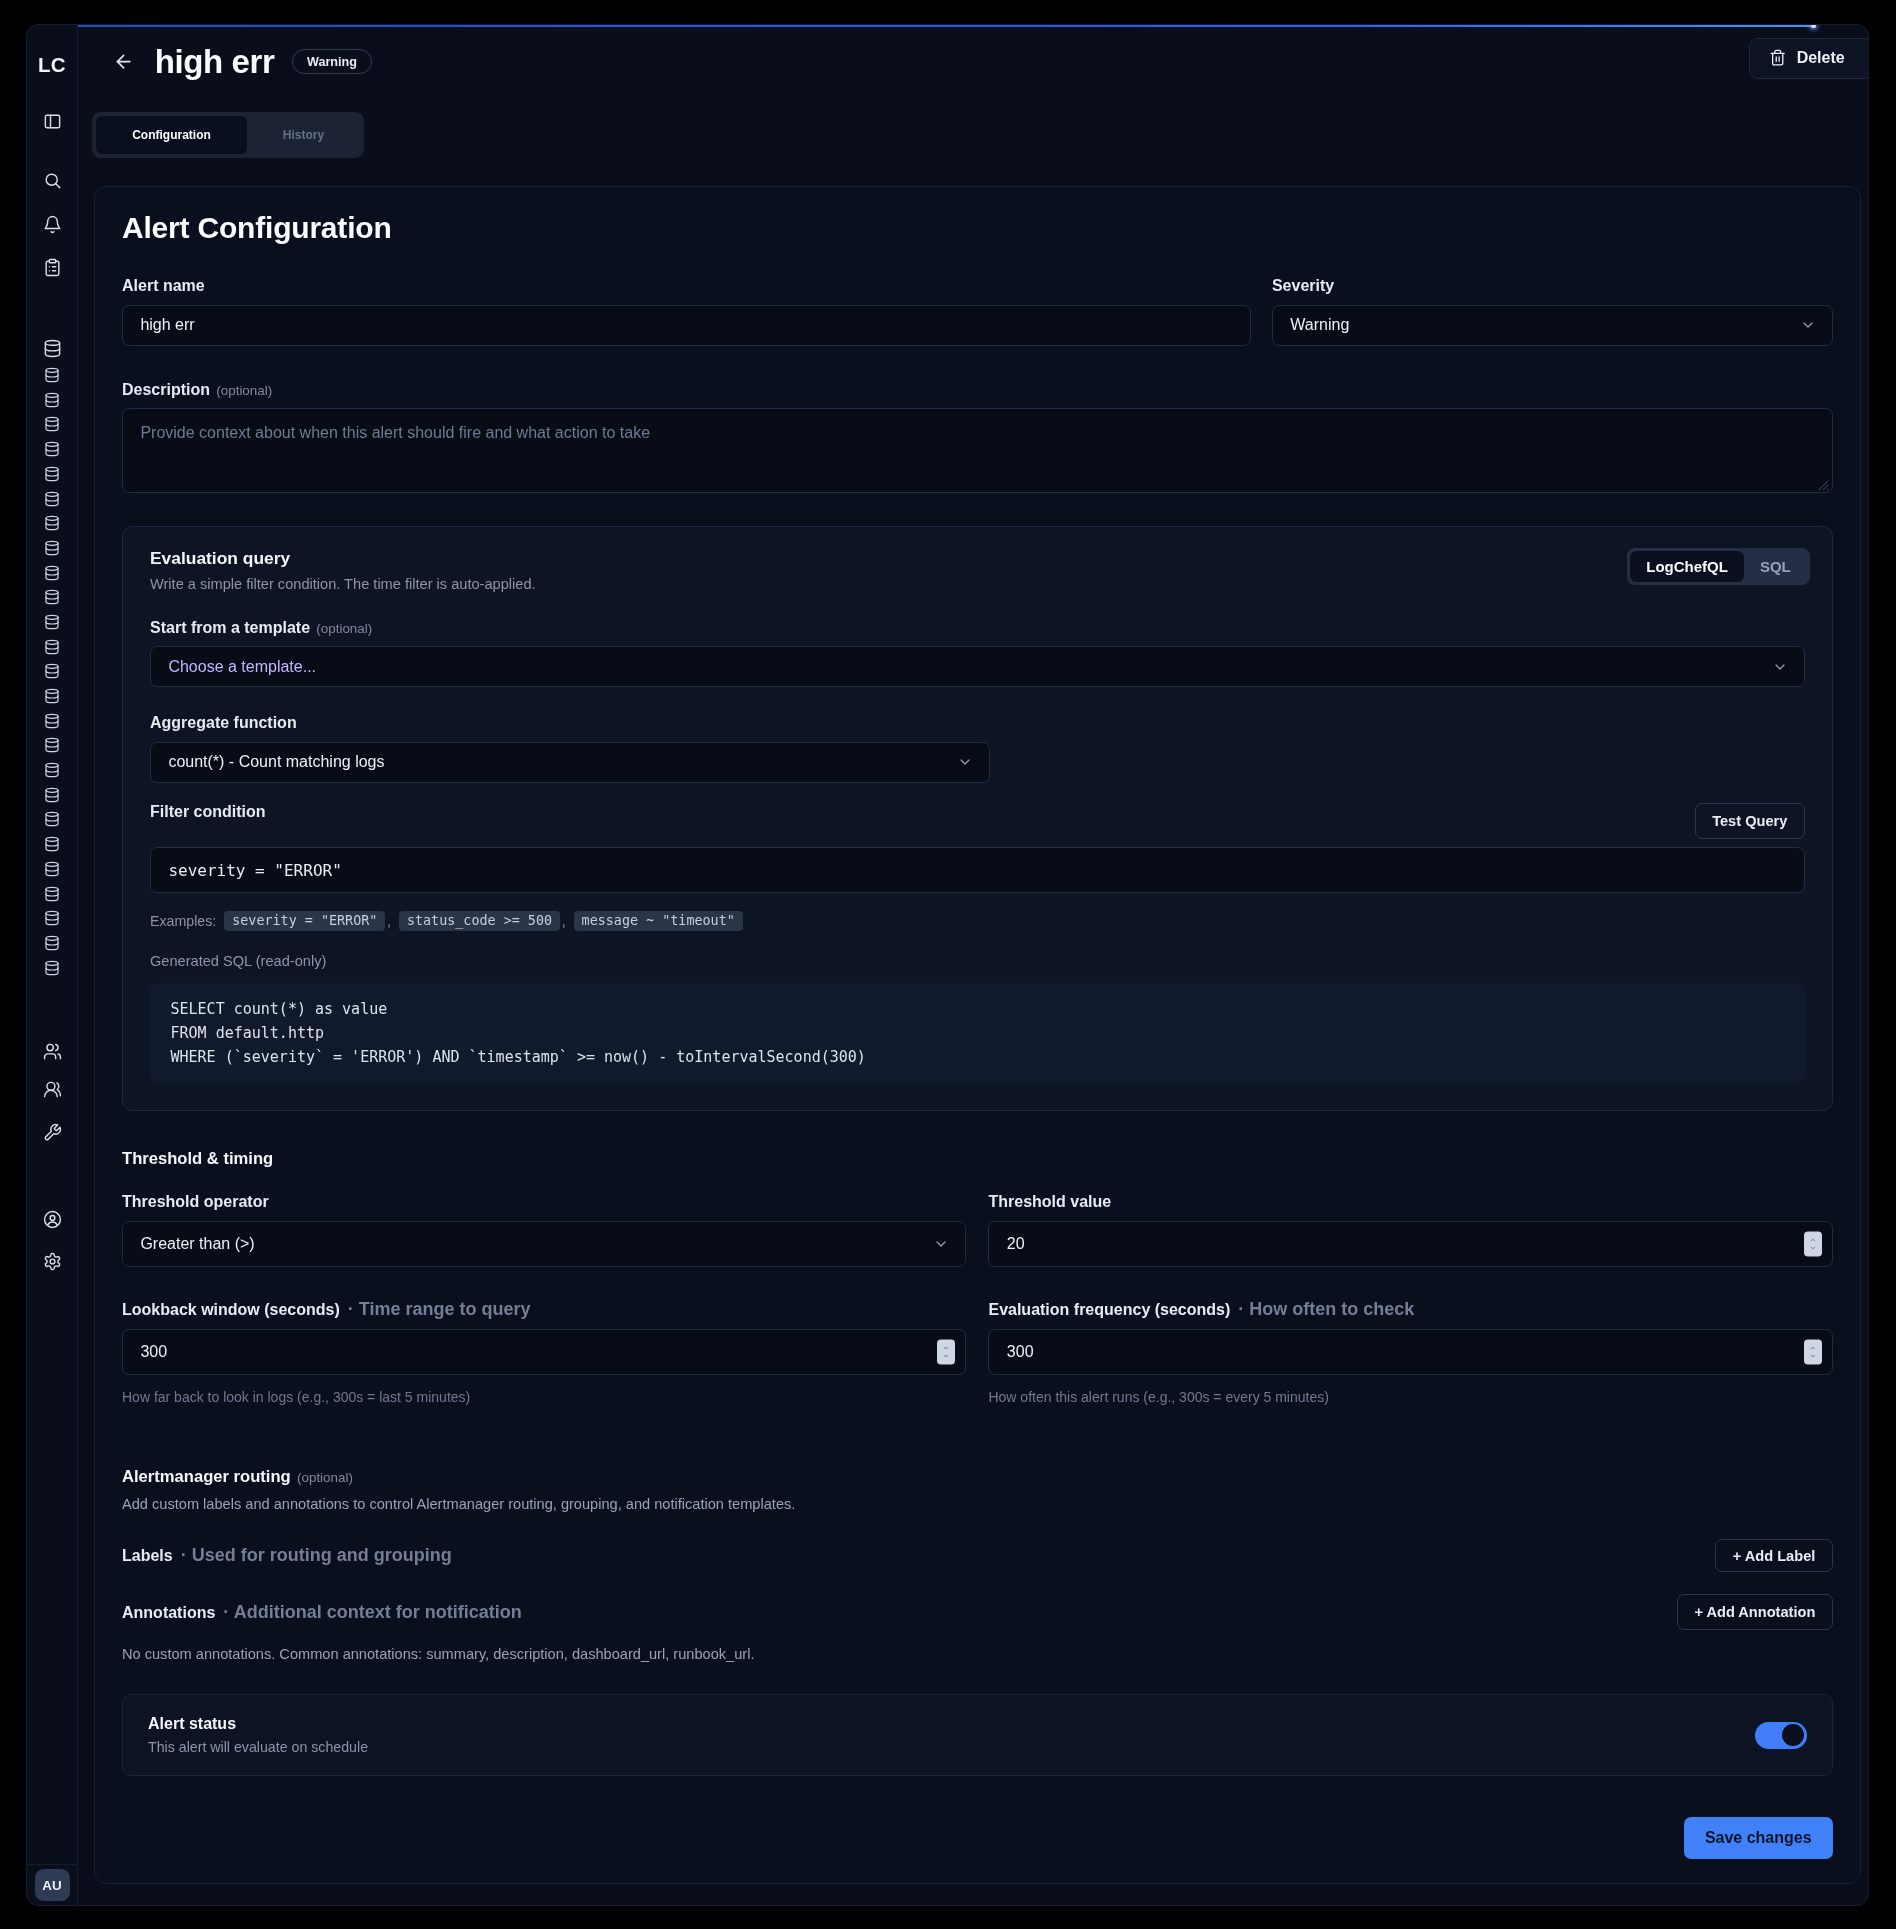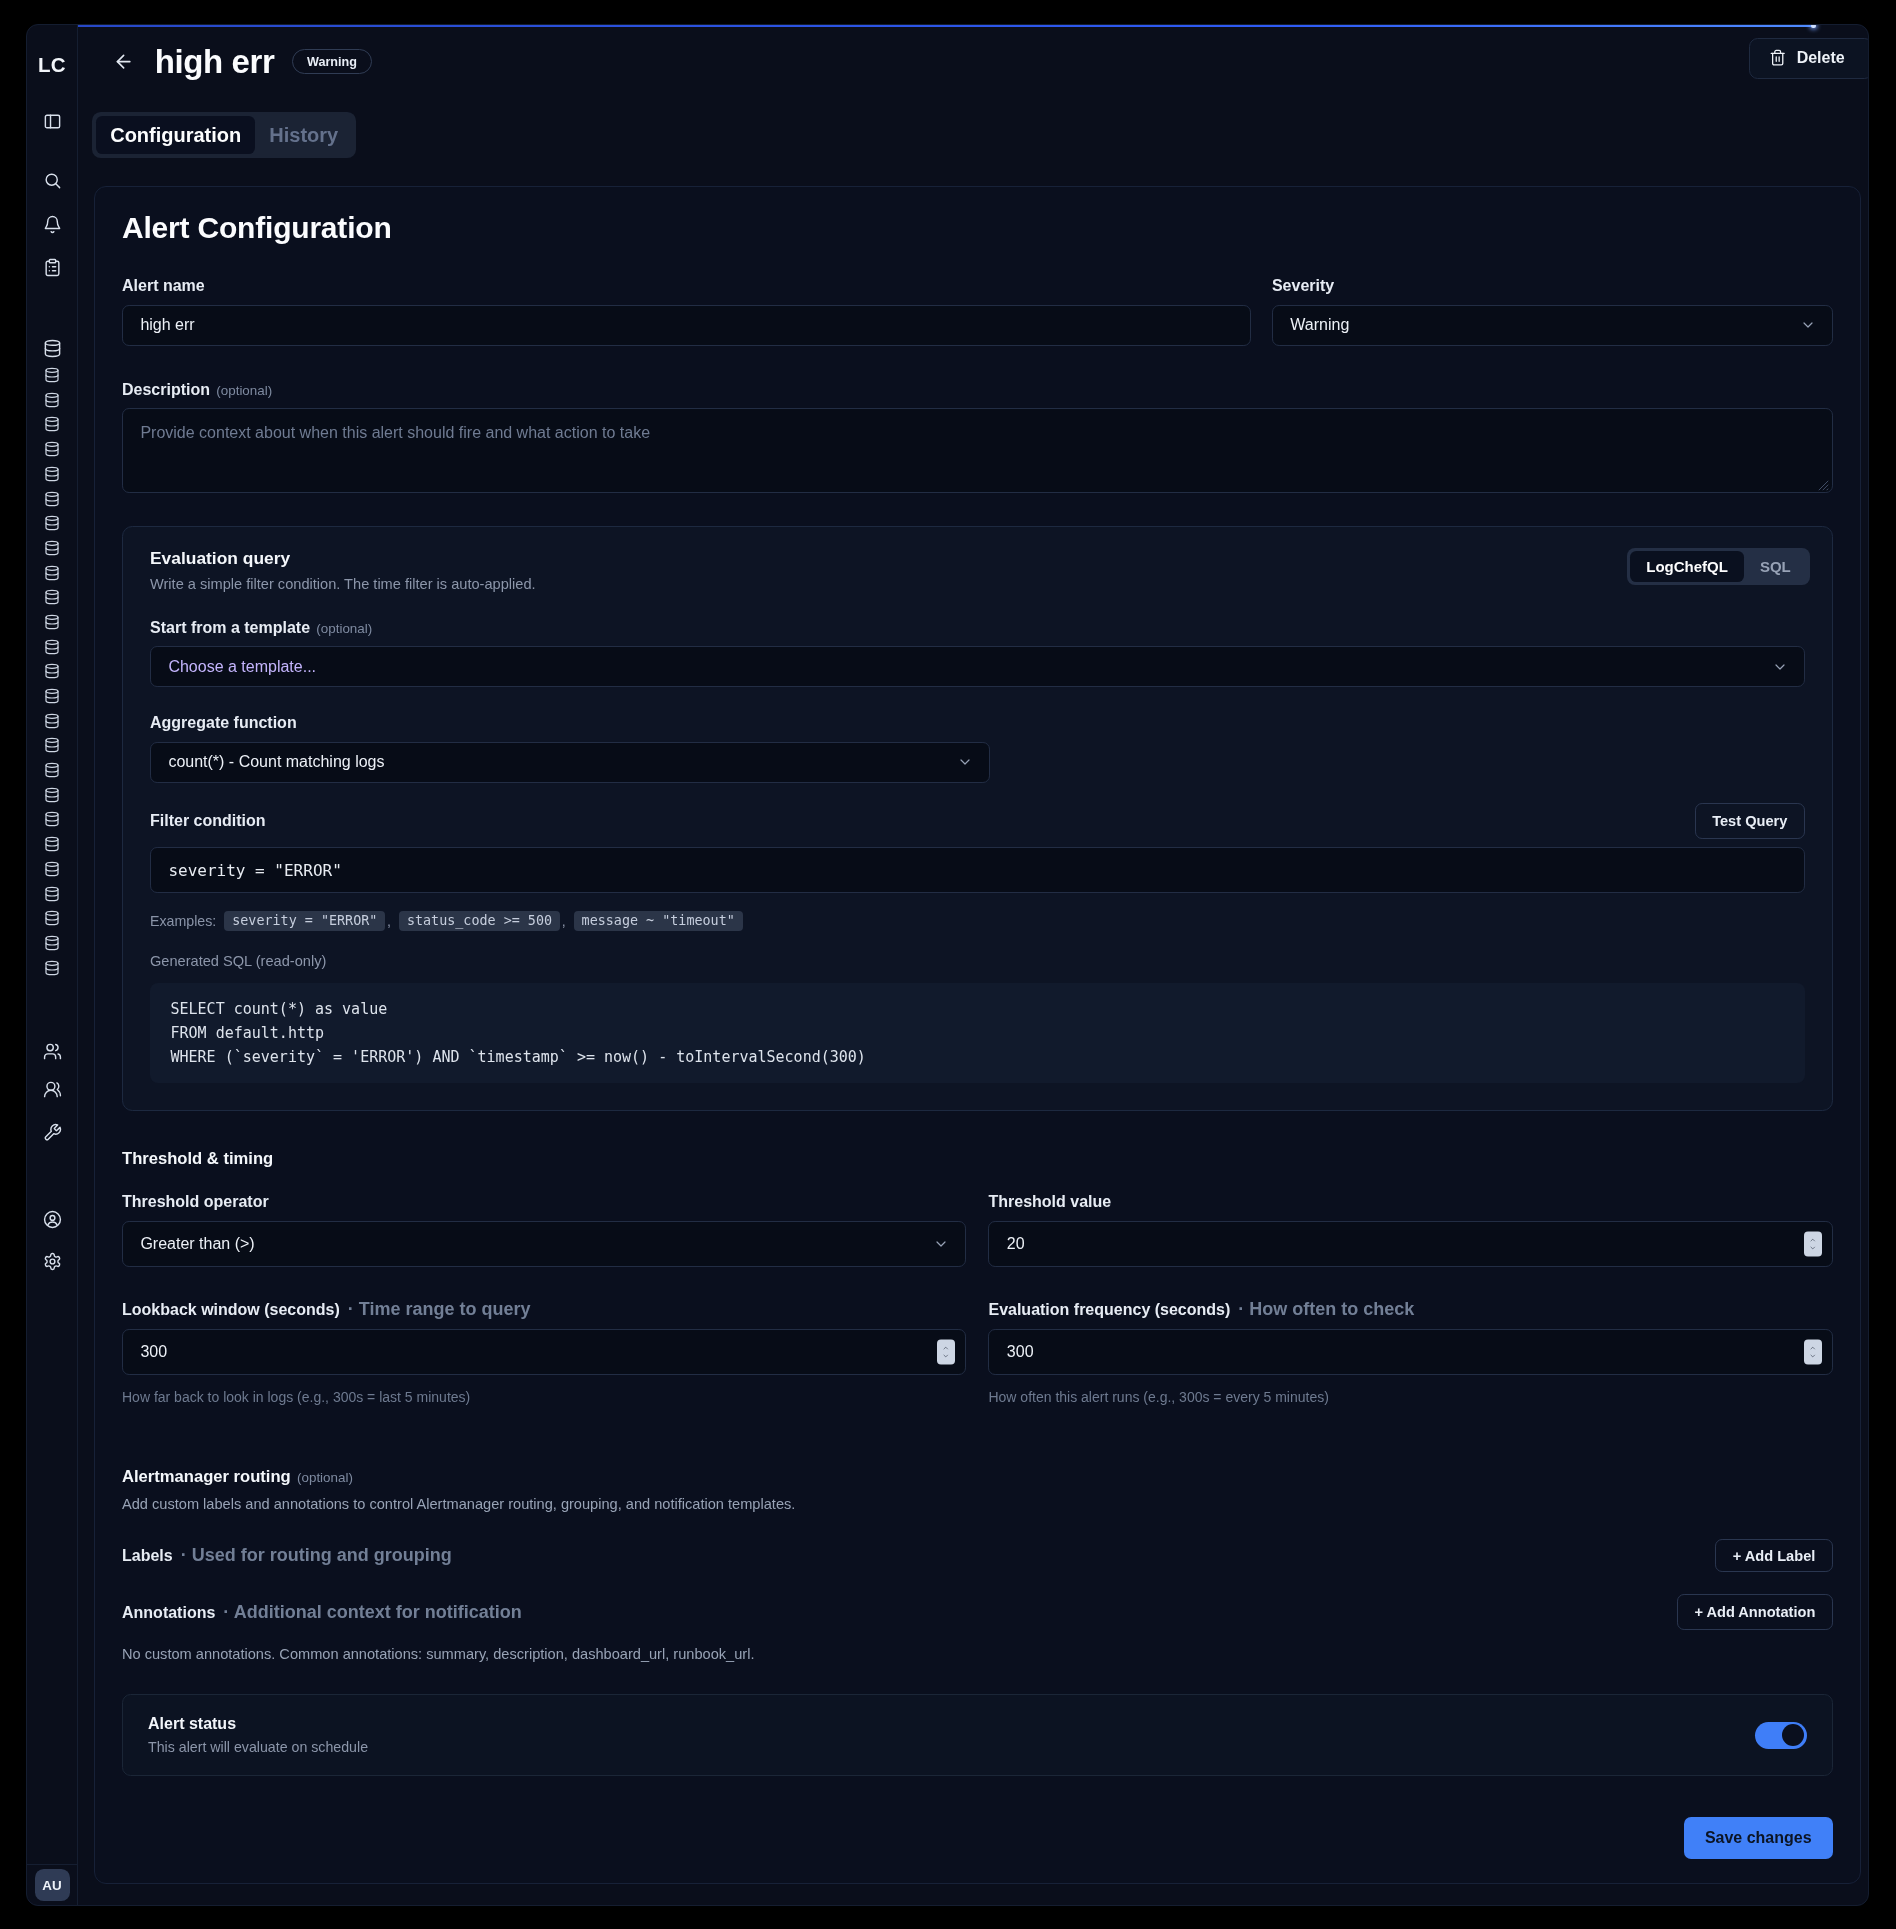--- a/index.html
+++ b/index.html
@@ -34,21 +34,21 @@
   .back-btn { width:21.3px; height:21.3px; color:#e2e8f1; cursor:pointer; }
   .page-title { margin-left:20.5px; font-size:33px; font-weight:800; letter-spacing:-0.4px; color:#fbfcfe; }
   .badge { margin-left:17.4px; padding:4.7px 14.2px; border:0.8px solid #303c54; border-radius:789px;
            font-size:12.6px; font-weight:700; color:#e9eef6; }
   .delete-btn { position:absolute; right:-4.7px; top:12.6px; height:41px; display:flex; align-items:center;
            gap:10.3px; padding:0 27px 0 19px; background:#0c1322; border:0.8px solid #1f2a40; border-radius:8.7px;
            font-size:16px; font-weight:700; color:#eef2f8; }
   .delete-btn .icon { width:17.4px; height:17.4px; }
 
   .tabs { margin:30px 0 0 14.2px; display:inline-flex; background:#1b2334; border-radius:8.7px; padding:4px; height:46px; }
-  .tab { display:flex; align-items:center; padding:0 14px; font-size:20px; font-weight:600; color:#64718c; border-radius:6.3px; }
+  .tab { display:flex; align-items:center; padding:0 36px; font-size:12px; font-weight:600; color:#64718c; border-radius:6.3px; }
   .tab.active { background:#0a0f1f; color:#fcfdfe; font-weight:700; }
 
   
   .card { margin:28.4px 7.1px 0 16px; background:#0a0f1e; border:0.8px solid #172138; border-radius:12px;
           padding:24px 27px 24px 27px; }
   .card h1 { font-size:30px; font-weight:800; color:#fbfcfe; letter-spacing:-0.2px; }
 
   .label { font-size:16px; font-weight:600; color:#e7ecf4; }
   .opt { font-size:13.4px; font-weight:400; color:#7e8aa0; margin-left:6.3px; }
   .hint { font-size:18px; font-weight:700; color:#727f96; margin-left:8px; }
@@ -74,21 +74,21 @@
   .eval-card { margin-top:30px; background:#0d1424; border:0.8px solid #1d2940; border-radius:10.3px; padding:20.5px 27px 27px; position:relative; }
   .eval-title { font-size:17.4px; font-weight:700; color:#f4f7fb; }
   .eval-sub { margin-top:7.1px; font-size:14.6px; color:#8c96aa; }
   .mode-toggle { position:absolute; right:22px; top:20.5px; display:flex; background:#242f45; border-radius:8px; padding:3.2px; }
   .mode { padding:7.1px 16px; font-size:15px; font-weight:700; color:#97a2b6; border-radius:6.3px; }
   .mode.active { background:#0a101f; color:#fdfdfe; }
 
   .eval-card .label-row { margin-top:27px; }
   .agg-select { width:840px; }
 
-  .filter-head { margin-top:20.5px; display:flex; align-items:center; justify-content:space-between;gap:36px; }
+  .filter-head { margin-top:20.5px; display:flex; align-items:flex-start; justify-content:space-between;gap:36px; }
   .ghost-btn { height:36px; display:flex; align-items:center; padding:0 16.6px; border:0.8px solid #2a3650;
           border-radius:7.1px; font-size:14.6px; font-weight:700; color:#e9eef6; background:transparent; }
   .mono-input { margin-top:8px; height:46px; background:#070c17; border:0.8px solid #222d44; border-radius:7.1px;
           display:flex; align-items:center; padding:0 17.4px; font-family:"DejaVu Sans Mono", monospace;
           font-size:16px; color:#e8ecf2; }
   .examples { margin-top:17.4px; font-size:14.2px; color:#8a94a8; display:flex; align-items:center; flex-wrap:wrap; }
   .chip { font-family:"DejaVu Sans Mono", monospace; font-size:13.4px; color:#c6cedd; background:#2b3548;
           border-radius:4px; padding:2.4px 8px; margin-left:8px; }
   .chip-comma { color:#8a94a8; margin-left:1.6px; }
   .sql-label { margin-top:22px; font-size:14.6px; color:#8c96aa; }

